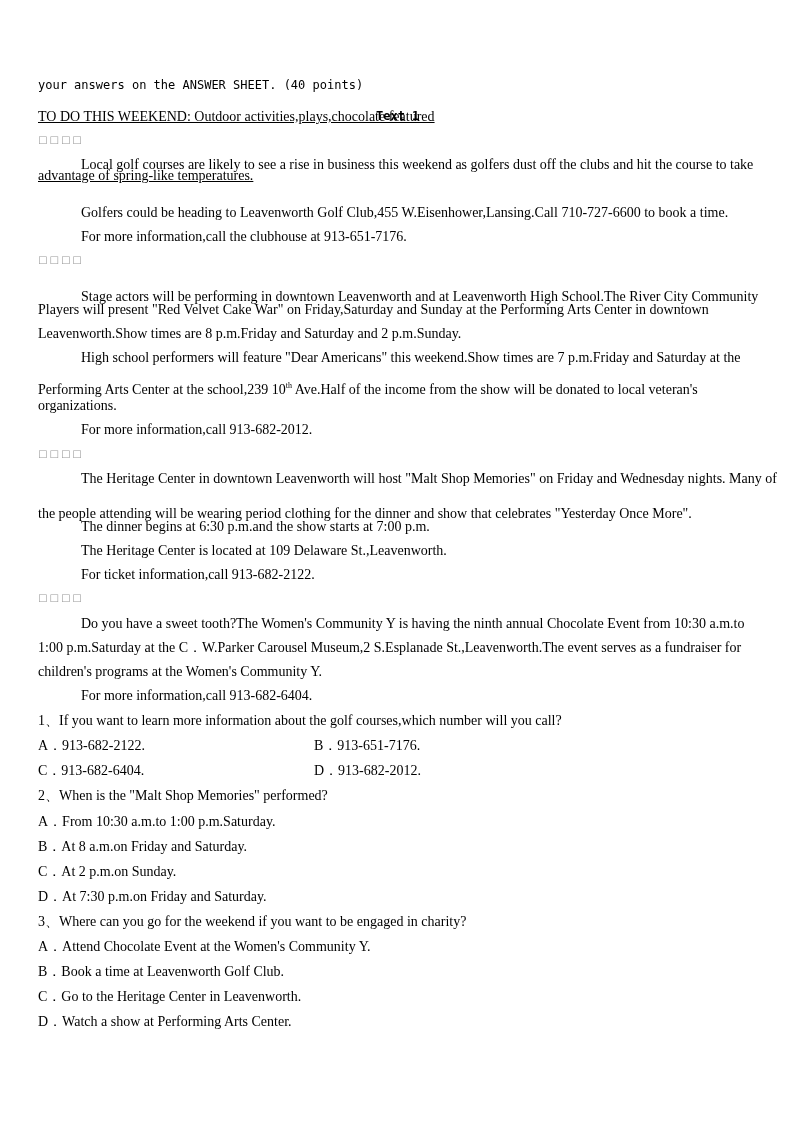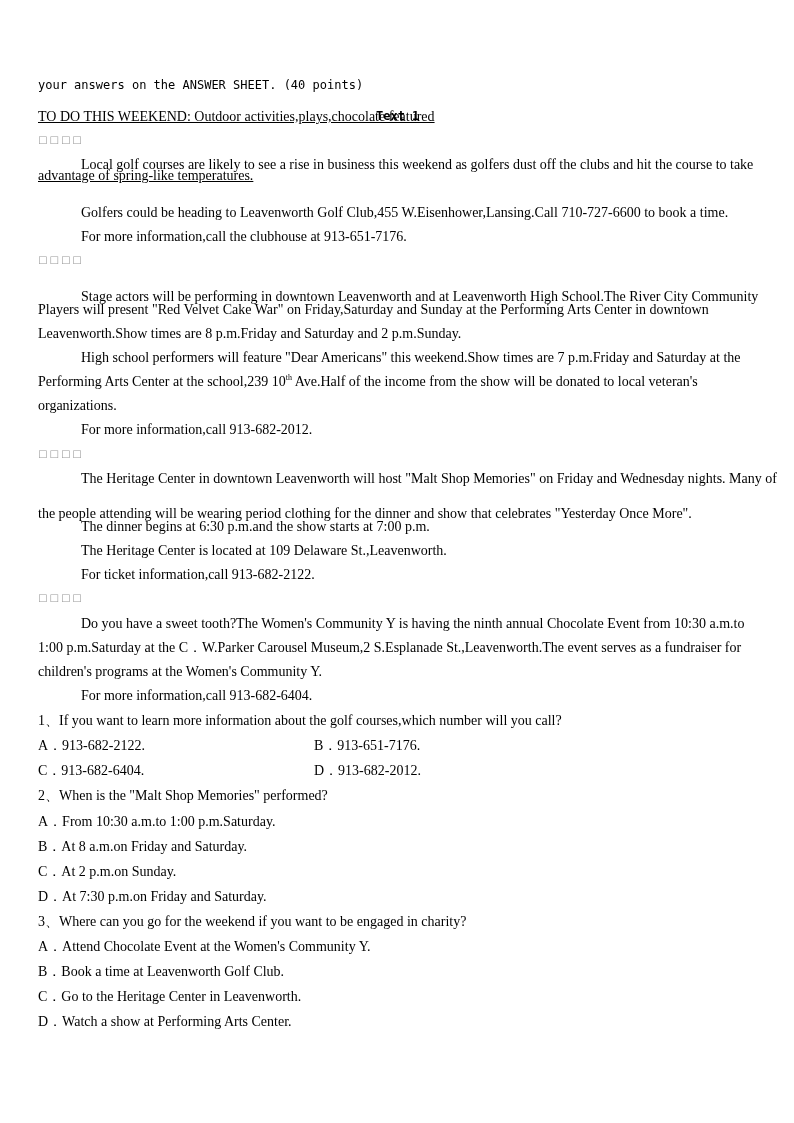--- a/index.html
+++ b/index.html
@@ -27,21 +27,21 @@
   <div class="line serif indent" style="top:157px;">Local golf courses are likely to see a rise in business this weekend as golfers dust off the clubs and hit the course to take</div>
   <div class="line serif" style="top:168px;text-decoration:underline;">advantage of spring-like temperatures.</div>
   <div class="line serif indent" style="top:205px;">Golfers could be heading to Leavenworth Golf Club,455 W.Eisenhower,Lansing.Call 710-727-6600 to book a time.</div>
   <div class="line serif indent" style="top:229px;">For more information,call the clubhouse at 913-651-7176.</div>
 
   <div class="boxes" style="top:254px;">□□□□</div>
   <div class="line serif indent" style="top:289px;">Stage actors will be performing in downtown Leavenworth and at Leavenworth High School.The River City Community</div>
   <div class="line serif" style="top:302px;">Players will present "Red Velvet Cake War" on Friday,Saturday and Sunday at the Performing Arts Center in downtown</div>
   <div class="line serif" style="top:326px;">Leavenworth.Show times are 8 p.m.Friday and Saturday and 2 p.m.Sunday.</div>
   <div class="line serif indent" style="top:350px;">High school performers will feature "Dear Americans" this weekend.Show times are 7 p.m.Friday and Saturday at the</div>
-  <div class="line serif" style="top:374px;"><span>Performing Arts Center at the school,239 10</span><sup>th</sup><span> Ave.Half of the income from the show will be donated to local veteran's</span></div>
+  <div class="line serif" style="top:382px;"><span>Performing Arts Center at the school,239 10</span><sup>th</sup><span> Ave.Half of the income from the show will be donated to local veteran's</span></div>
   <div class="line serif" style="top:398px;">organizations.</div>
   <div class="line serif indent" style="top:422px;">For more information,call 913-682-2012.</div>
 
   <div class="boxes" style="top:448px;">□□□□</div>
   <div class="line serif indent" style="top:471px;">The Heritage Center in downtown Leavenworth will host "Malt Shop Memories" on Friday and Wednesday nights. Many of</div>
   <div class="line serif" style="top:506px;">the people attending will be wearing period clothing for the dinner and show that celebrates "Yesterday Once More".</div>
   <div class="line serif indent" style="top:519px;">The dinner begins at 6:30 p.m.and the show starts at 7:00 p.m.</div>
   <div class="line serif indent" style="top:543px;">The Heritage Center is located at 109 Delaware St.,Leavenworth.</div>
   <div class="line serif indent" style="top:567px;">For ticket information,call 913-682-2122.</div>
 

